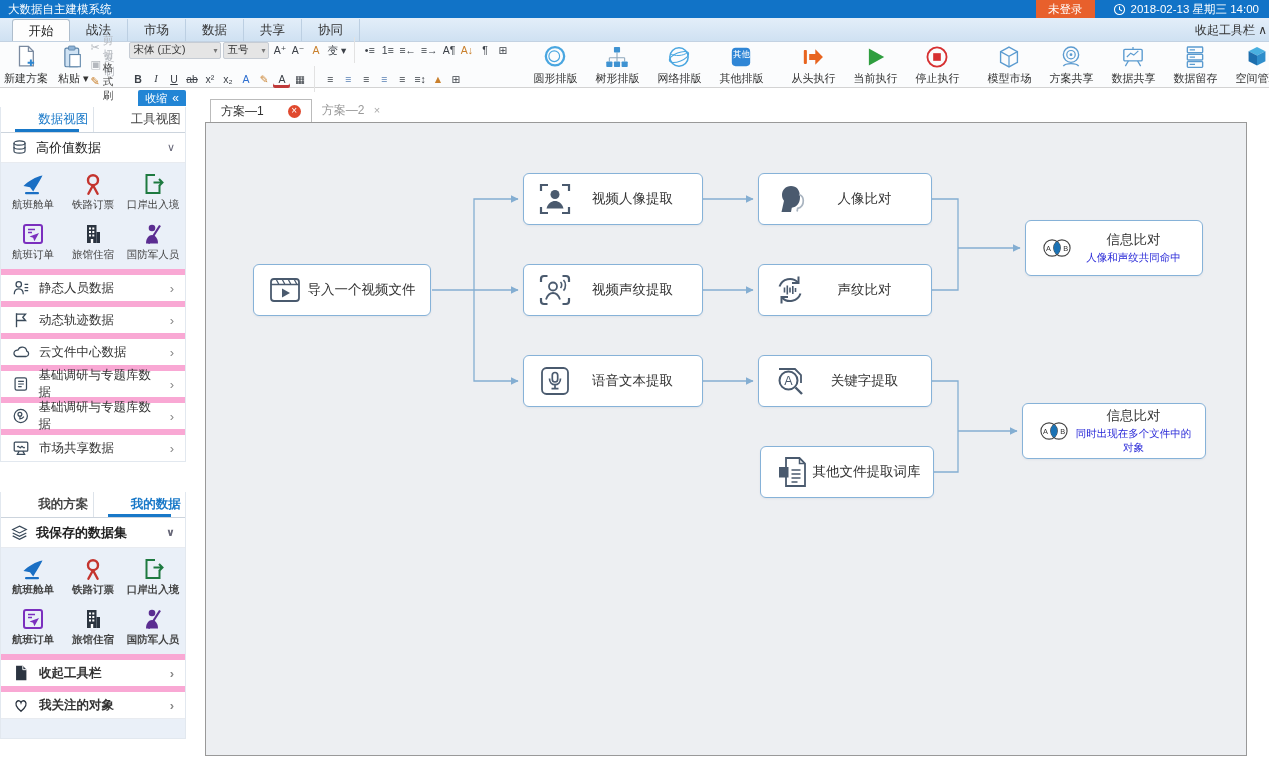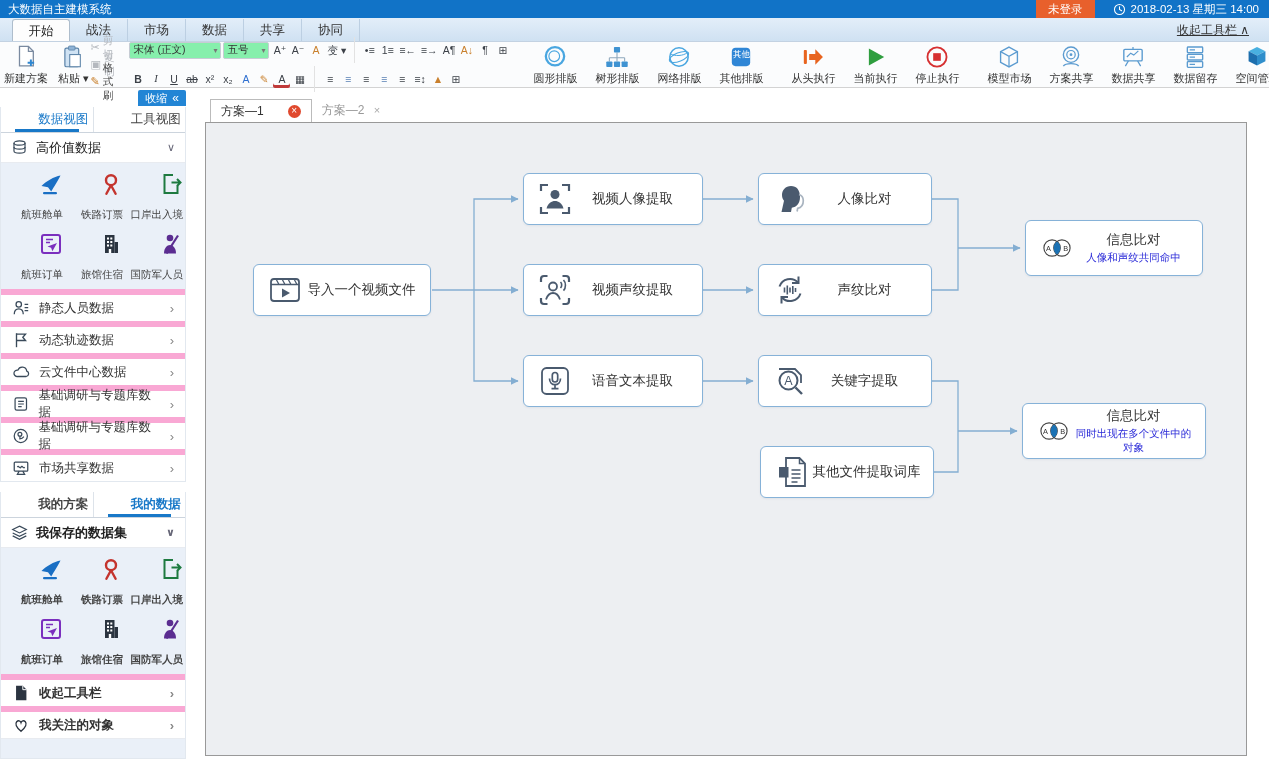--- a/index.html
+++ b/index.html
@@ -13,35 +13,35 @@
   .clockbox { display:flex; align-items:center; gap:5px; padding:0 10px 0 18px; }
   .clockbox .ic { width:13px; height:13px; display:inline-block; }
   .clockbox .ic svg { width:100%; height:100%; }
 
   
   #tabstrip { position:absolute; left:0; top:18px; width:1269px; height:24px; background:linear-gradient(#e3eef9,#cfe1f2); border-bottom:1px solid #c3d2e2; display:flex; align-items:flex-end; }
   .rtabs { display:flex; height:22px; margin-left:12px; }
   .rtab { min-width:58px; padding:0 12px; text-align:center; line-height:22px; font-size:12.5px; color:#333; border-right:1px solid #bccfe2; cursor:default; }
   .rtab:first-child { border-left:1px solid #bccfe2; }
   .rtab.active { background:#fdfdfd; border:1px solid #aebdcc; border-bottom:none; border-radius:3px 3px 0 0; color:#222; }
-  #collapse-toolbar { margin-left:auto; font-size:12px; color:#333; padding-right:20px; line-height:22px;text-decoration:underline; }
+  #collapse-toolbar { margin-left:auto; font-size:12px; color:#333; padding-right:2px; line-height:22px; }
 
   
   #toolbar { position:absolute; left:0; top:42px; width:1269px; height:46px; background:#fbfcfd; border-bottom:1px solid #d3d3d3; display:flex; align-items:stretch; padding:2px 4px; }
   .tsep { width:1px; background:#ddd; margin:3px 5px; }
   .bigbtn { width:62px; display:flex; flex-direction:column; align-items:center; justify-content:center; gap:1px; cursor:default; }
   .bigbtn .bicon { width:28px; height:26px; } .bigbtn .bicon svg { width:100%; height:100%; }
   .bigbtn .blabel { font-size:11px; color:#333; white-space:nowrap; }
   .minicol { display:flex; flex-direction:column; justify-content:center; gap:2px; padding:0 2px; }
   .minibtn { display:flex; align-items:center; gap:3px; font-size:10.5px; color:#444; height:15px; }
   .minibtn .mg { font-size:11px; }
   .minibtn.dim { color:#b4b8be; }
   .fmtstack { display:flex; flex-direction:column; justify-content:center; gap:3px; padding:0 3px; }
   .fmtrow { display:flex; align-items:center; gap:2px; }
-  .fontbox { display:flex; align-items:center; justify-content:space-between; border:1px solid #c6ccd4; background:#86efac; height:17px; font-size:10.5px; color:#333; padding:0 3px; border-radius:2px; }
+  .fontbox { display:flex; align-items:center; justify-content:space-between; border:1px solid #c6ccd4; background:#e5e5e5; height:17px; font-size:10.5px; color:#333; padding:0 3px; border-radius:2px; }
   .fontbox.fname { width:92px; } .fontbox.fsize { width:46px; }
   .fontbox .dd { color:#777; font-size:8px; margin-left:3px; }
   .g { min-width:17px; height:17px; line-height:16px; font-size:10.5px; color:#3c4148; text-align:center; padding:0 2px; border-radius:2px; white-space:nowrap; }
   .gb{font-weight:bold} .gi{font-style:italic;font-family:"Liberation Serif",serif} .gu{text-decoration:underline} .gs{text-decoration:line-through}
   .gor{color:#c9802d} .ga{color:#2e6fd0} .gub{box-shadow:inset 0 -3px 0 #c03a3a} .gc{color:#5a81b4}
   .vr { width:1px; height:26px; background:#e2e2e2; margin:0 4px; align-self:center; }
   .icon-badge-text { position:absolute; left:50%; top:46%; transform:translate(-50%,-50%); color:#fff; font-size:8.5px; white-space:nowrap; }
   .bicon { position:relative; }
 
   
@@ -53,21 +53,21 @@
   #panel2 { top:404px;font-weight:bold; }
   .ptabs { display:flex; height:26px; border-bottom:1px solid #ccd4dd; background:#fff; }
   .ptab { flex:1; text-align:center; line-height:25px; font-size:12.5px; color:#444; position:relative; cursor:default;padding-left:33px; }
   .ptab + .ptab { border-left:1px solid #dde3ea; }
   .ptab.active { color:#1878c8; }
   .ptab.active:after { content:""; position:absolute; left:14px; right:14px; bottom:0; height:3px; background:#1878c8; }
   .sechdr { height:30px; display:flex; align-items:center; gap:8px; padding:0 10px; border-bottom:1px solid #e8ebf0; font-size:13px; color:#222; }
   .sechdr .sic { width:17px; height:17px; } .sechdr .sic svg { width:100%; height:100%; }
   .sechdr .chev { margin-left:auto; color:#667; font-size:11px; }
   .dgrid { background:#eaf0f8; display:grid; grid-template-columns:1fr 1fr 1fr; padding:5px 2px 7px; row-gap:6px; }
-  .gcell { display:flex; flex-direction:column; align-items:flex-end; gap:12px; padding-top:4px; cursor:default; }
+  .gcell { display:flex; flex-direction:column; align-items:center; gap:2px; padding-top:4px; cursor:default; }
   .gcell .gic { width:24px; height:24px; } .gcell .gic svg { width:100%; height:100%; }
   .gcell .glabel { font-size:10.5px; color:#444; white-space:nowrap; }
   .srow { height:32px; display:flex; align-items:center; gap:9px; padding:0 11px; border-top:6px solid #f9a8d4; font-size:12.5px; color:#333; background:#fff; cursor:default; }
   .srow .ric { width:18px; height:18px; } .srow .ric svg { width:100%; height:100%; }
   .srow .rchev { margin-left:auto; color:#888; font-size:13px; }
   .pfoot { height:20px; background:#eaf0f8; border-top:1px solid #e8ebf0; }
 
   
   #workspace { position:absolute; left:205px; top:98px; }
   .wtabs { display:flex; height:24px; align-items:flex-end; padding-left:5px; }

